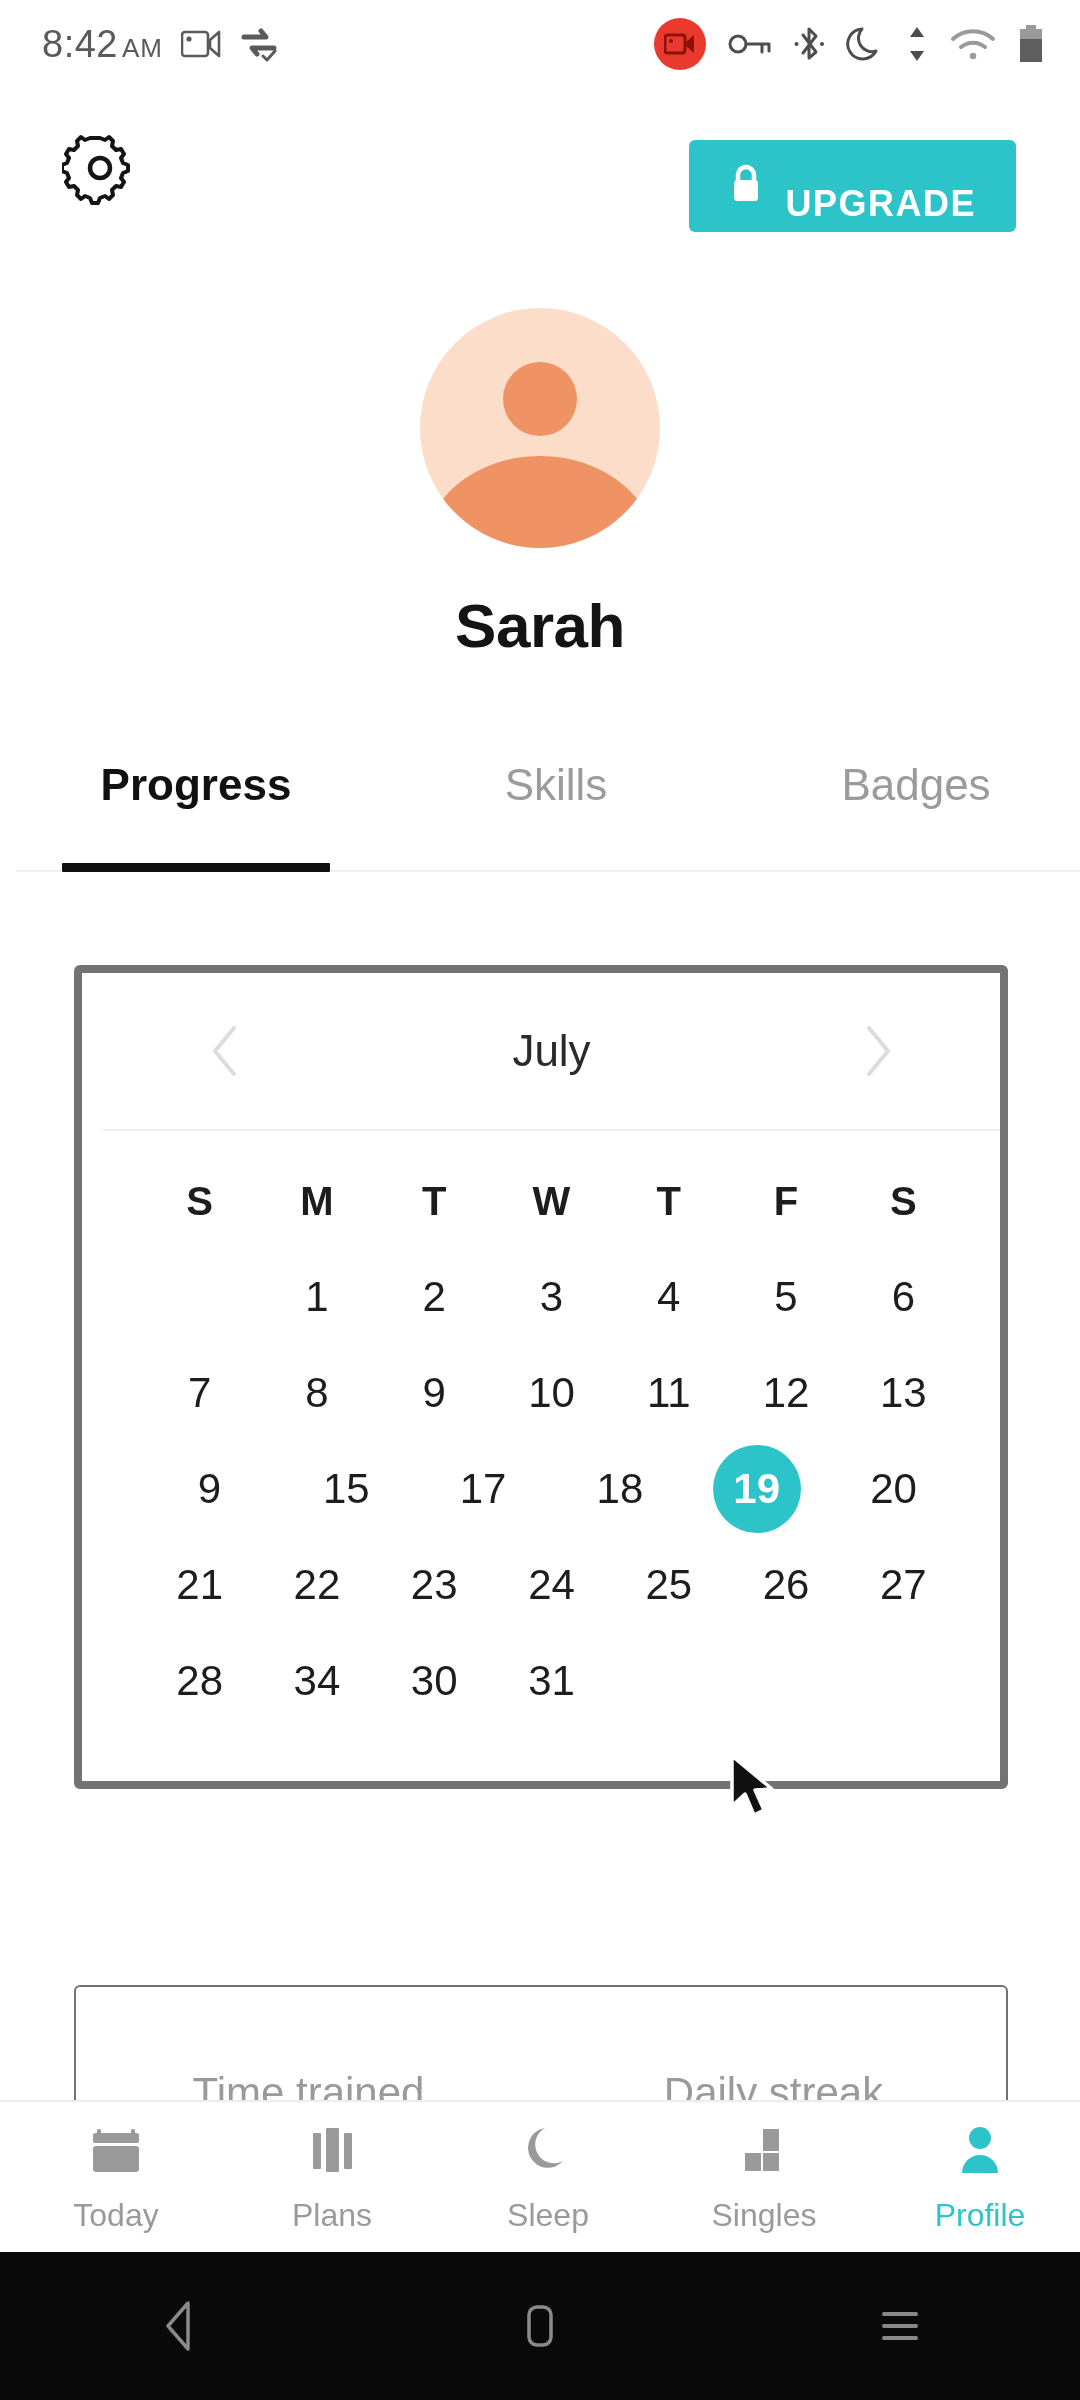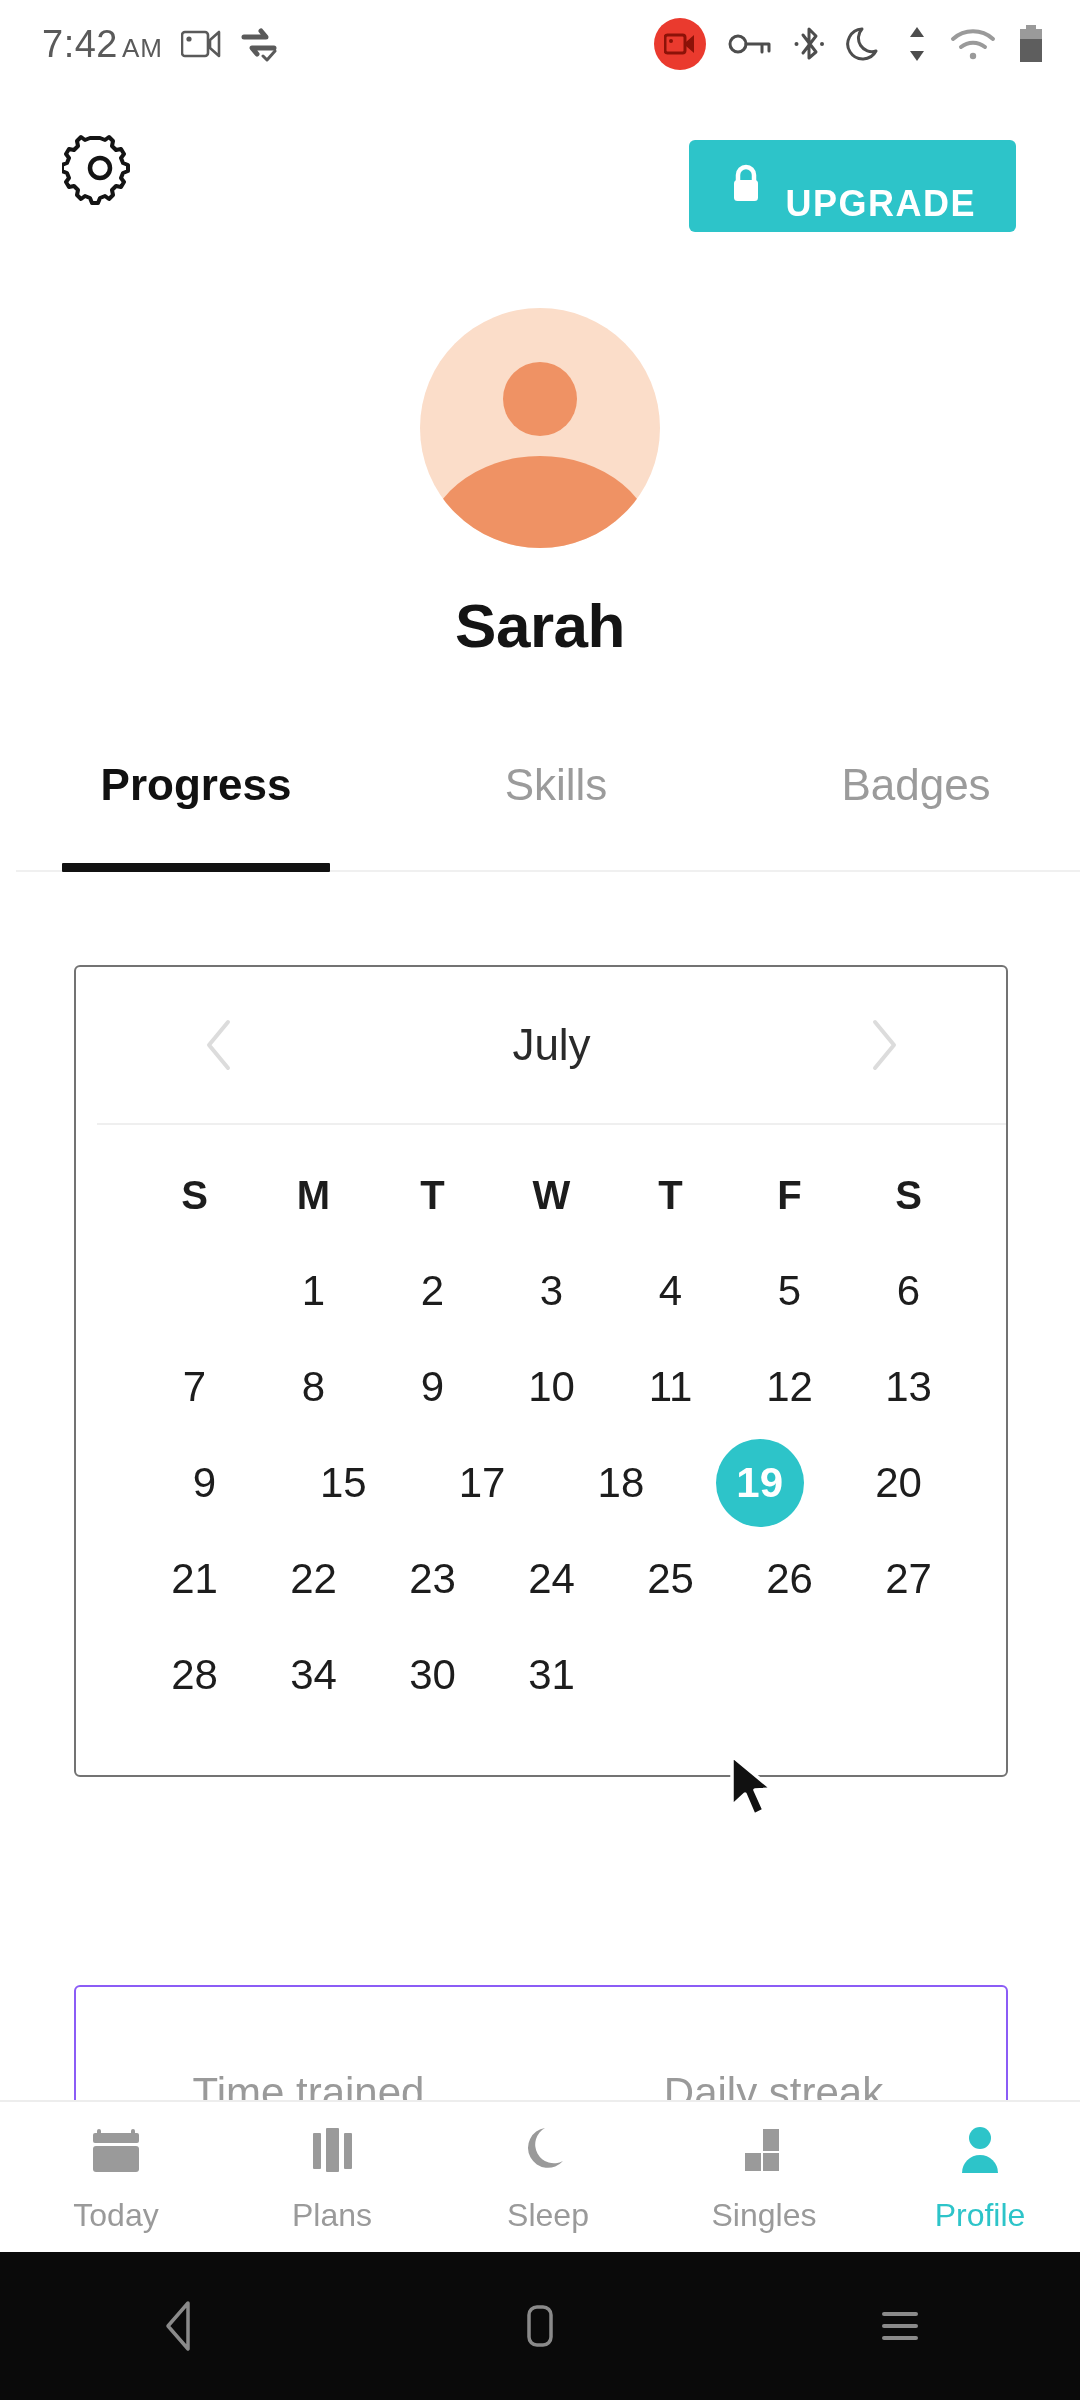--- a/index.html
+++ b/index.html
@@ -69,21 +69,21 @@
   .tab .t-lbl{ font-size:44px; color:#9b9b9b; font-weight:400; }
   .tab.active .t-lbl{ color:#111; font-weight:700; }
   .tab.active::after{
     content:""; position:absolute; bottom:-2px; left:50%; transform:translateX(-50%);
     width:268px; height:9px; background:#111; border-radius:1px;
   }
 
   
   .cal-card{
     position:absolute; top:965px; left:74px; width:934px;
-    background:#fff; border:2px solid #737373; border-radius:6px;padding-left:21px;
+    background:#fff; border:8px solid #737373; border-radius:6px;padding-left:21px;
   }
   .cal-head{
     height:158px; display:flex; align-items:center; justify-content:center;
     position:relative; border-bottom:2px solid #efefef;
   }
   .cal-month{ font-size:44px; color:#2a2a2a; }
   .chev{ position:absolute; top:50%; transform:translateY(-50%); cursor:pointer;
          width:60px; height:60px; display:flex; align-items:center; justify-content:center; }
   .chev.prev{ left:92px; }
   .chev.next{ right:92px; }
@@ -97,21 +97,21 @@
     width:88px; height:88px; border-radius:50%;
     display:flex; align-items:center; justify-content:center;
     font-size:42px; color:#1d1d1d; cursor:pointer;
   }
   .day.sel{ background:#2dc4c9; color:#fff; font-weight:700; }
   .day.empty{ cursor:default; }
 
   
   .stats-card{
     position:absolute; top:1985px; left:74px; width:934px; height:140px;
-    border:2px solid #8b5cf6; border-top-left-radius:6px; border-top-right-radius:6px;
+    border:2px solid #737373; border-top-left-radius:6px; border-top-right-radius:6px;
     background:#fff; overflow:hidden;
   }
   .stats-row{ display:flex; height:100%; align-items:flex-end; padding-bottom:6px; }
   .stat{ flex:1; text-align:center; }
   .stat-lbl{ font-size:42px; color:#9a9a9a; }
 
   
   .bottomnav{
     position:absolute; bottom:148px; left:0; width:1080px; height:152px;
     background:#fff; border-top:2px solid #ededed;
@@ -135,21 +135,21 @@
   .cursor{ position:absolute; left:726px; top:1752px; width:56px; height:72px; pointer-events:none; }
 </style>
 </head>
 <body>
 
 <div id="app">
 
   <div class="statusbar">
     <div class="sb-left">
       <div style="display:flex;align-items:baseline;">
-        <span class="sb-time">7:42</span>
+        <span class="sb-time">8:42</span>
         <span class="sb-ampm">AM</span>
       </div>
       <span class="sb-ico">
         <svg width="40" height="34" viewBox="0 0 40 34">
             <rect x="1" y="5" width="26" height="24" rx="3" fill="none" stroke="#5a5a5a" stroke-width="2.6"></rect>
             <circle cx="8" cy="12" r="2.6" fill="#5a5a5a"></circle>
             <path d="M29 13 L38 5 L38 29 L29 21 Z" fill="none" stroke="#5a5a5a" stroke-width="2.6" stroke-linejoin="round"></path>
           </svg>
       </span>
       <span class="sb-ico">

